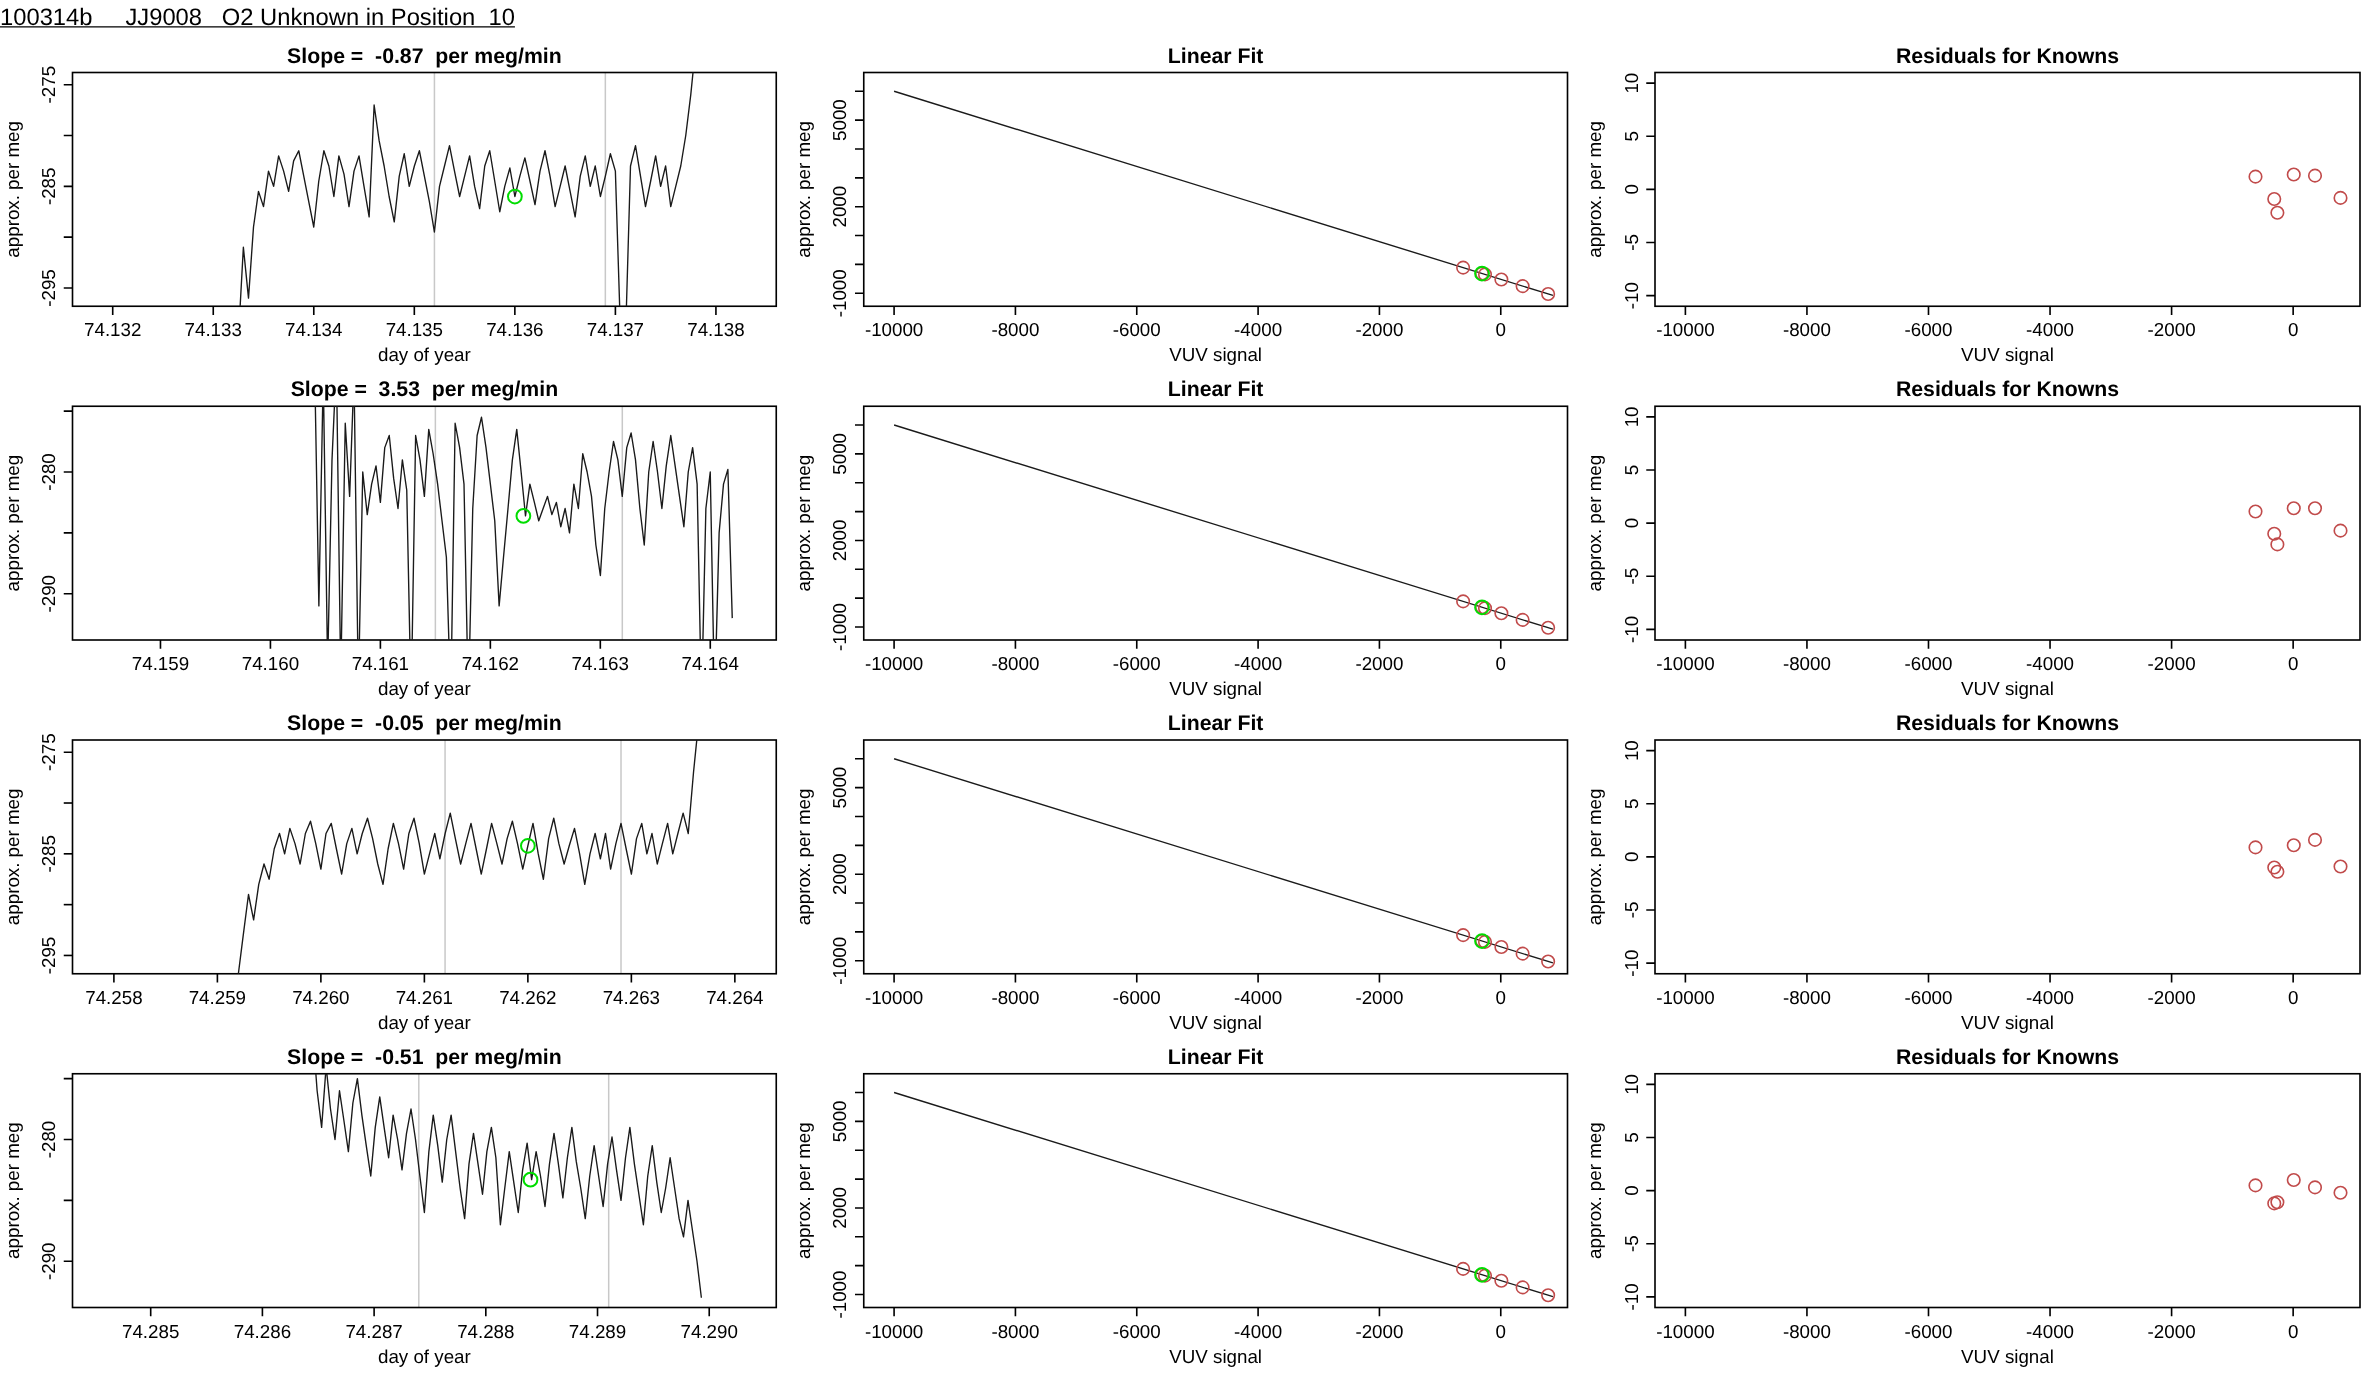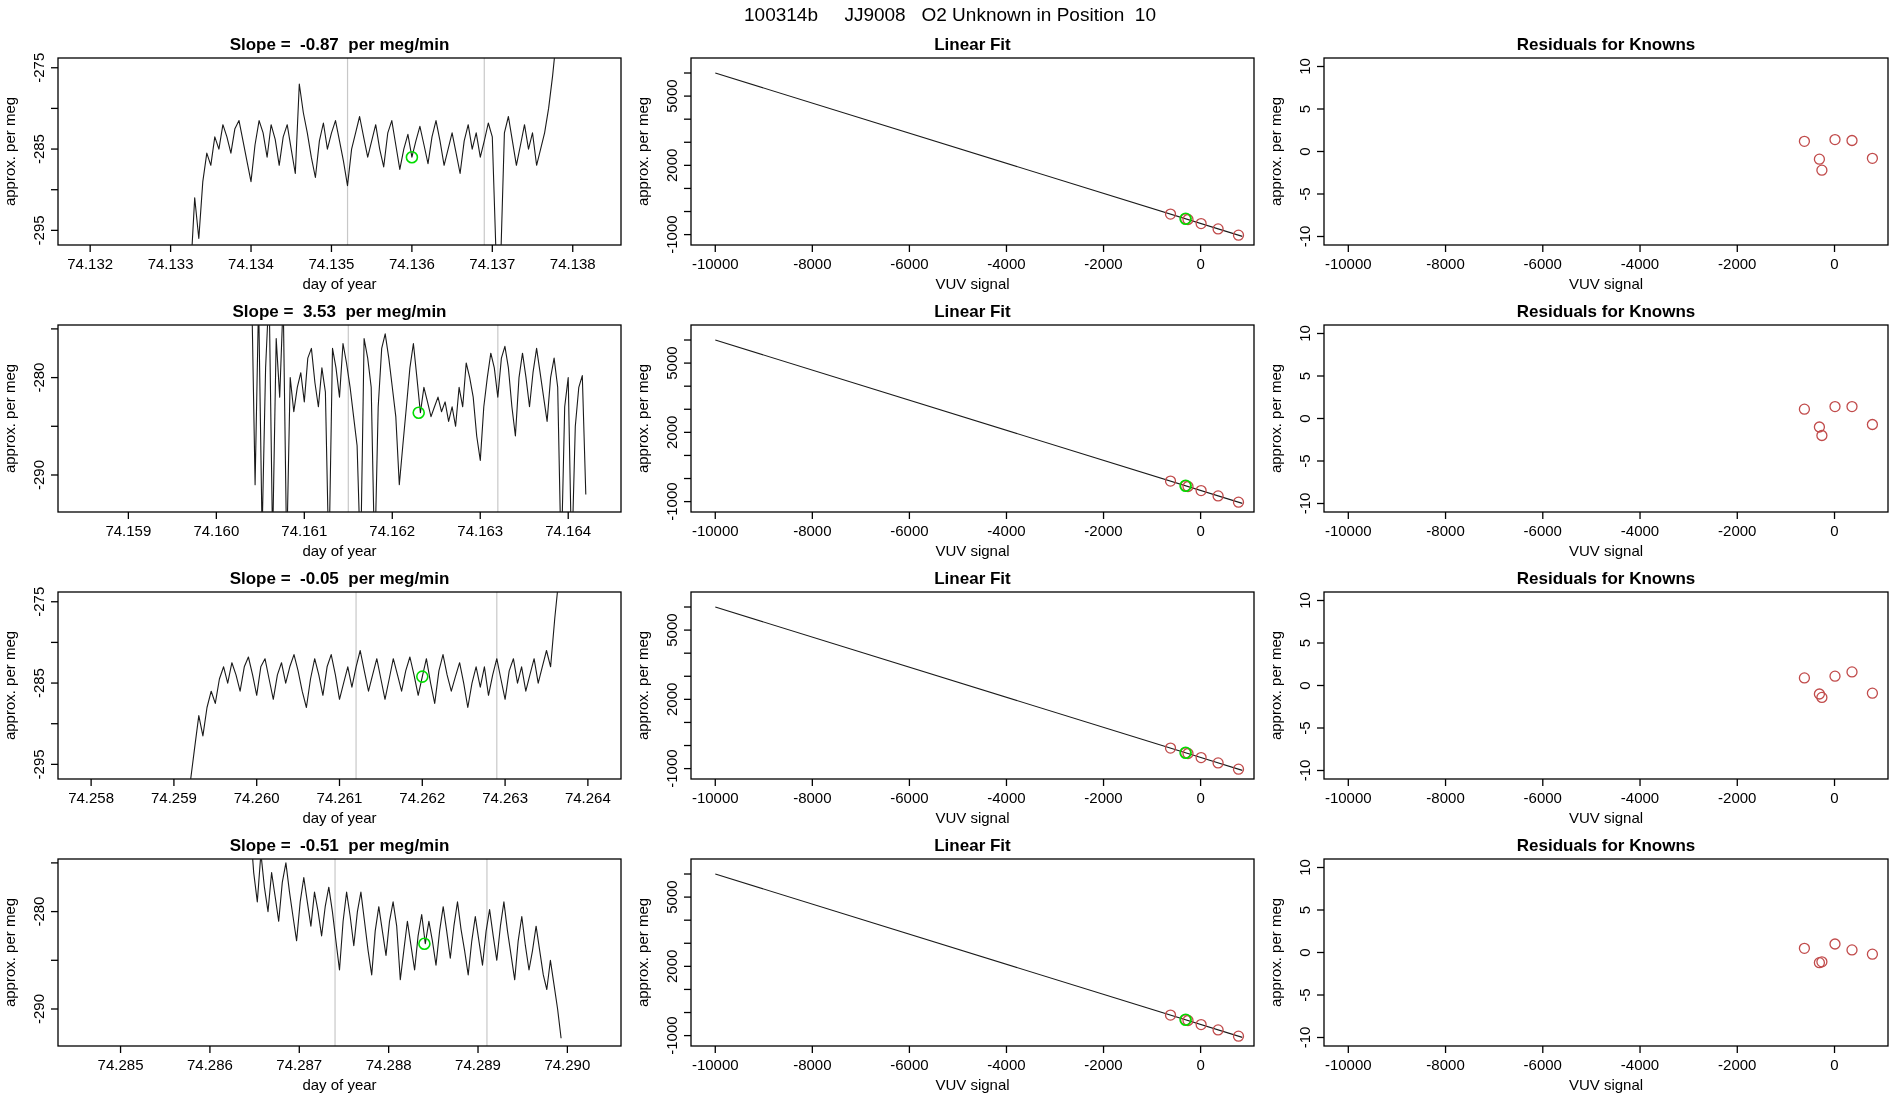--- a/index.html
+++ b/index.html
@@ -1,17 +1,17 @@
 <!DOCTYPE html>
 <html><head>
 <meta charset="utf-8">
 <style>
   html,body{margin:0;padding:0;background:#ffffff;}
   body{width:1900px;height:1100px;font-family:"Liberation Sans",sans-serif;overflow:hidden;}
-  #main-title{height:32px;line-height:30px;text-align:center;font-size:19px;color:#000;white-space:pre;}
+  #main-title{height:32px;line-height:30px;font-size:19px;color:#000;white-space:pre;text-decoration:underline;}
   #plot-grid{display:grid;grid-template-columns:633px 633px 634px;grid-template-rows:repeat(4,267px);width:1900px;height:1068px;}
   .panel{position:relative;width:100%;height:100%;}
   svg text{white-space:pre;}
 </style>
 </head>
 <body>
 
 <div id="main-title">100314b     JJ9008   O2 Unknown in Position  10</div>
 
 <div id="plot-grid">

